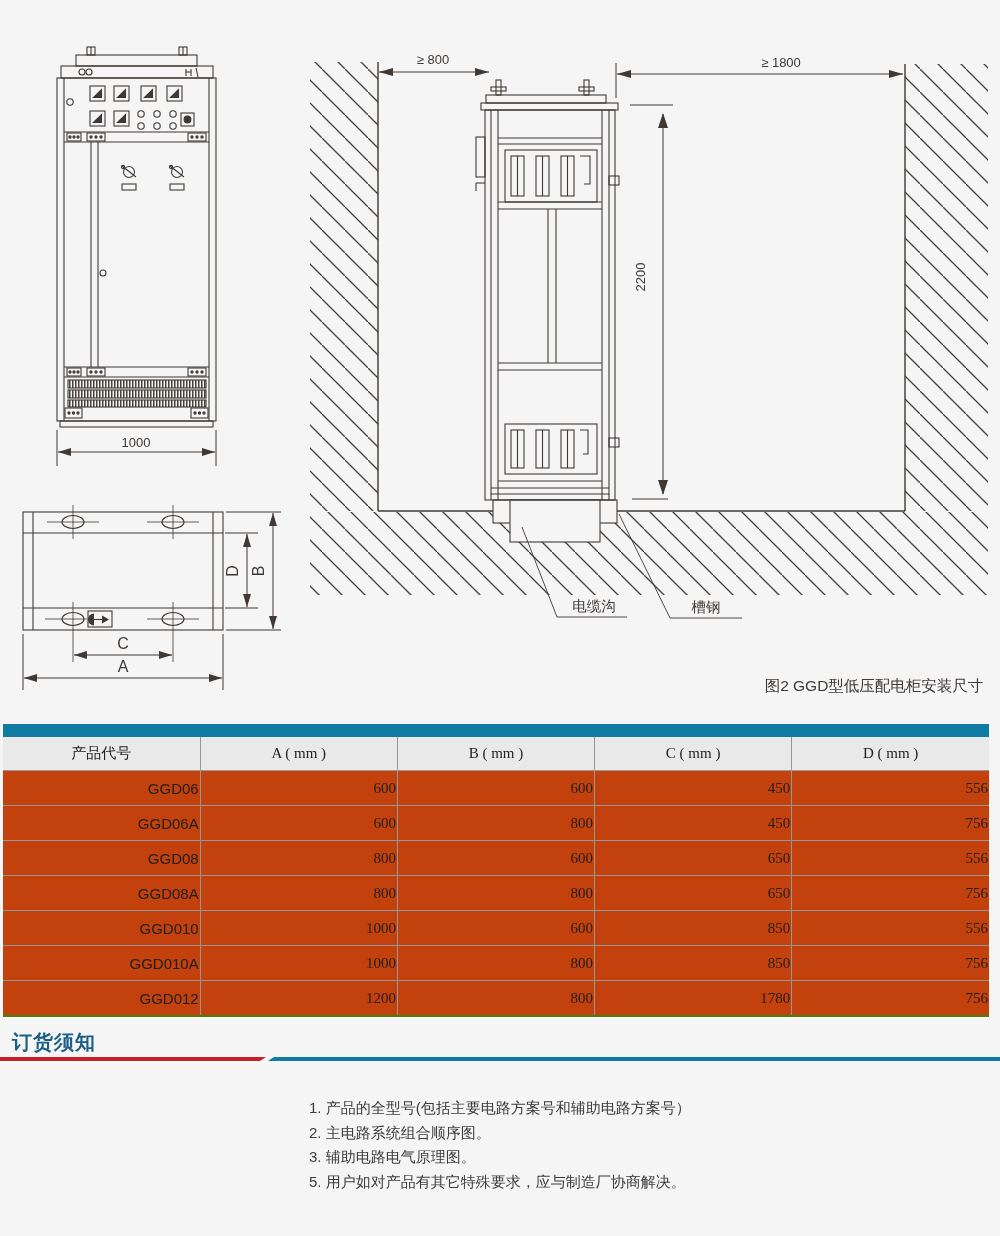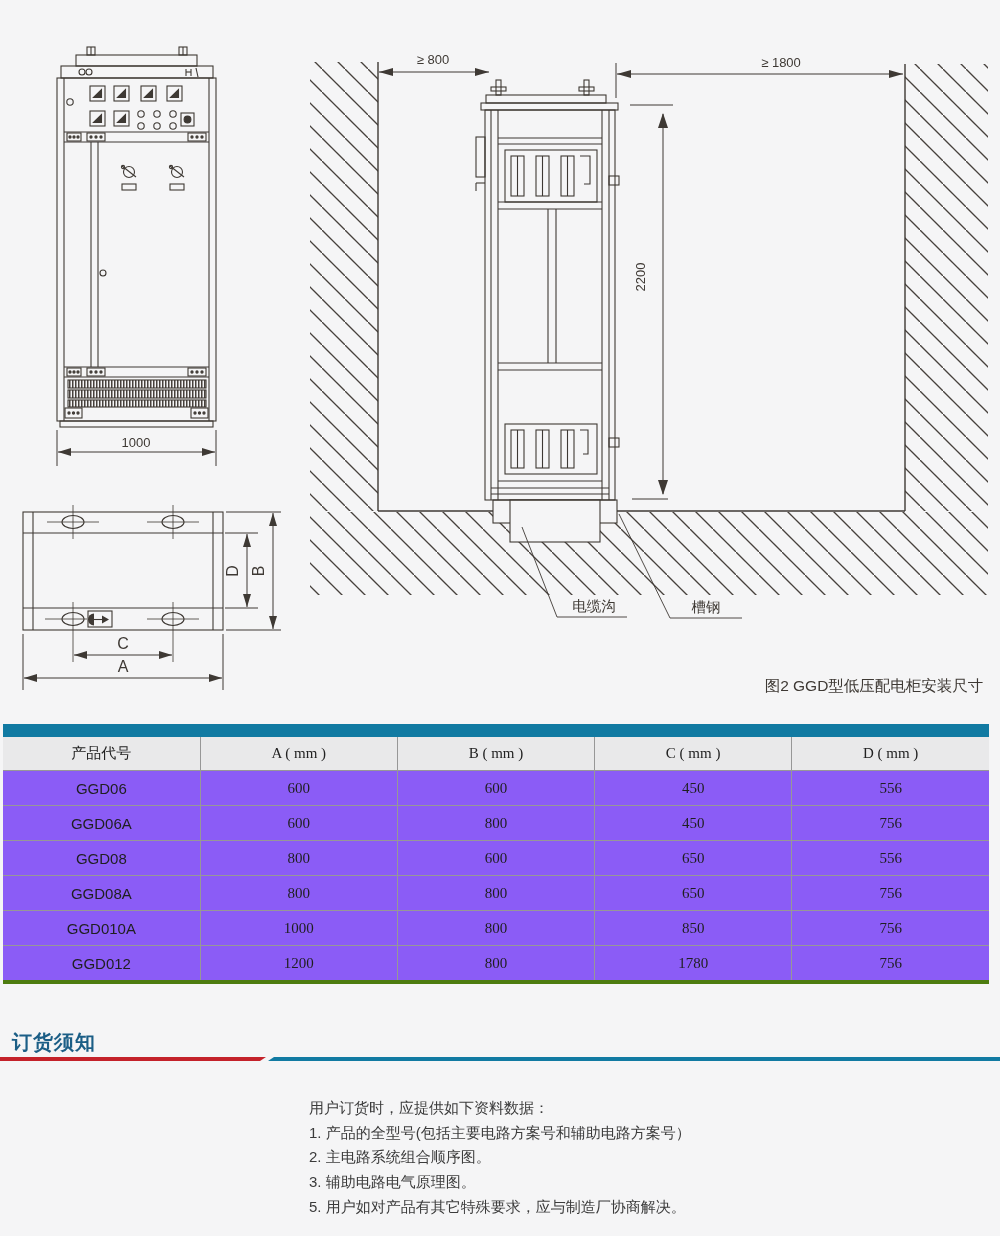--- a/index.html
+++ b/index.html
@@ -22,25 +22,25 @@
 
   
   .spec-table{position:absolute;left:3px;right:11px;top:724px;}
   .accent-bar{height:13px;background:var(--accent);}
   table{width:100%;border-collapse:collapse;table-layout:fixed;}
   th{
     height:31px;background:var(--table-header-bg);font-weight:normal;
     font-size:15px;color:#222;border-bottom:1px solid var(--border-gray);
   }
   td{
-    height:32px;background:#8b5cf6;text-align:center;font-size:15px;color:#1f1f1f;
+    height:32px;background:#c2410c;text-align:right;font-size:15px;color:#1f1f1f;
     border-bottom:1px solid var(--border-gray);
   }
   th + th, td + td{border-left:1px solid var(--border-gray);font-family:Liberation Serif, serif;}
-  tbody tr:last-child td{border-bottom:4px solid #4d7c0f;margin-top:43px;}
+  tbody tr:last-child td{border-bottom:2px solid #4d7c0f;margin-top:43px;}
 
   
   .notice-title{
     position:absolute;left:12px;top:1029px;font-size:20px;font-weight:bold;
     color:var(--notice-title);letter-spacing:1px;
   }
   .notice-rule{position:absolute;left:0;top:1057px;width:1000px;height:4px;}
   .rule-red{
     position:absolute;left:0;top:0;width:266px;height:4px;background:var(--rule-red);
     clip-path:polygon(0 0,100% 0,calc(100% - 6px) 100%,0 100%);
@@ -372,20 +372,27 @@
         <td>556</td>
       </tr>
       <tr>
         <td>GGD08A</td>
         <td>800</td>
         <td>800</td>
         <td>650</td>
         <td>756</td>
       </tr>
       <tr>
+        <td>GGD010</td>
+        <td>1000</td>
+        <td>600</td>
+        <td>850</td>
+        <td>556</td>
+      </tr>
+      <tr>
         <td>GGD010A</td>
         <td>1000</td>
         <td>800</td>
         <td>850</td>
         <td>756</td>
       </tr>
       <tr>
         <td>GGD012</td>
         <td>1200</td>
         <td>800</td>
@@ -396,18 +403,17 @@
   </table>
 </div>
 
 <div class="notice-title">订货须知</div>
 <div class="notice-rule">
   <div class="rule-red"></div>
   <div class="rule-blue"></div>
 </div>
 
 <div class="notice-body">
-  <div>用户订货时，应提供如下资料数据：</div>
   <div>1. 产品的全型号(包括主要电路方案号和辅助电路方案号）</div>
   <div>2. 主电路系统组合顺序图。</div>
   <div>3. 辅助电路电气原理图。</div>
   <div>5. 用户如对产品有其它特殊要求，应与制造厂协商解决。</div>
 </div>
 
 </body></html>

